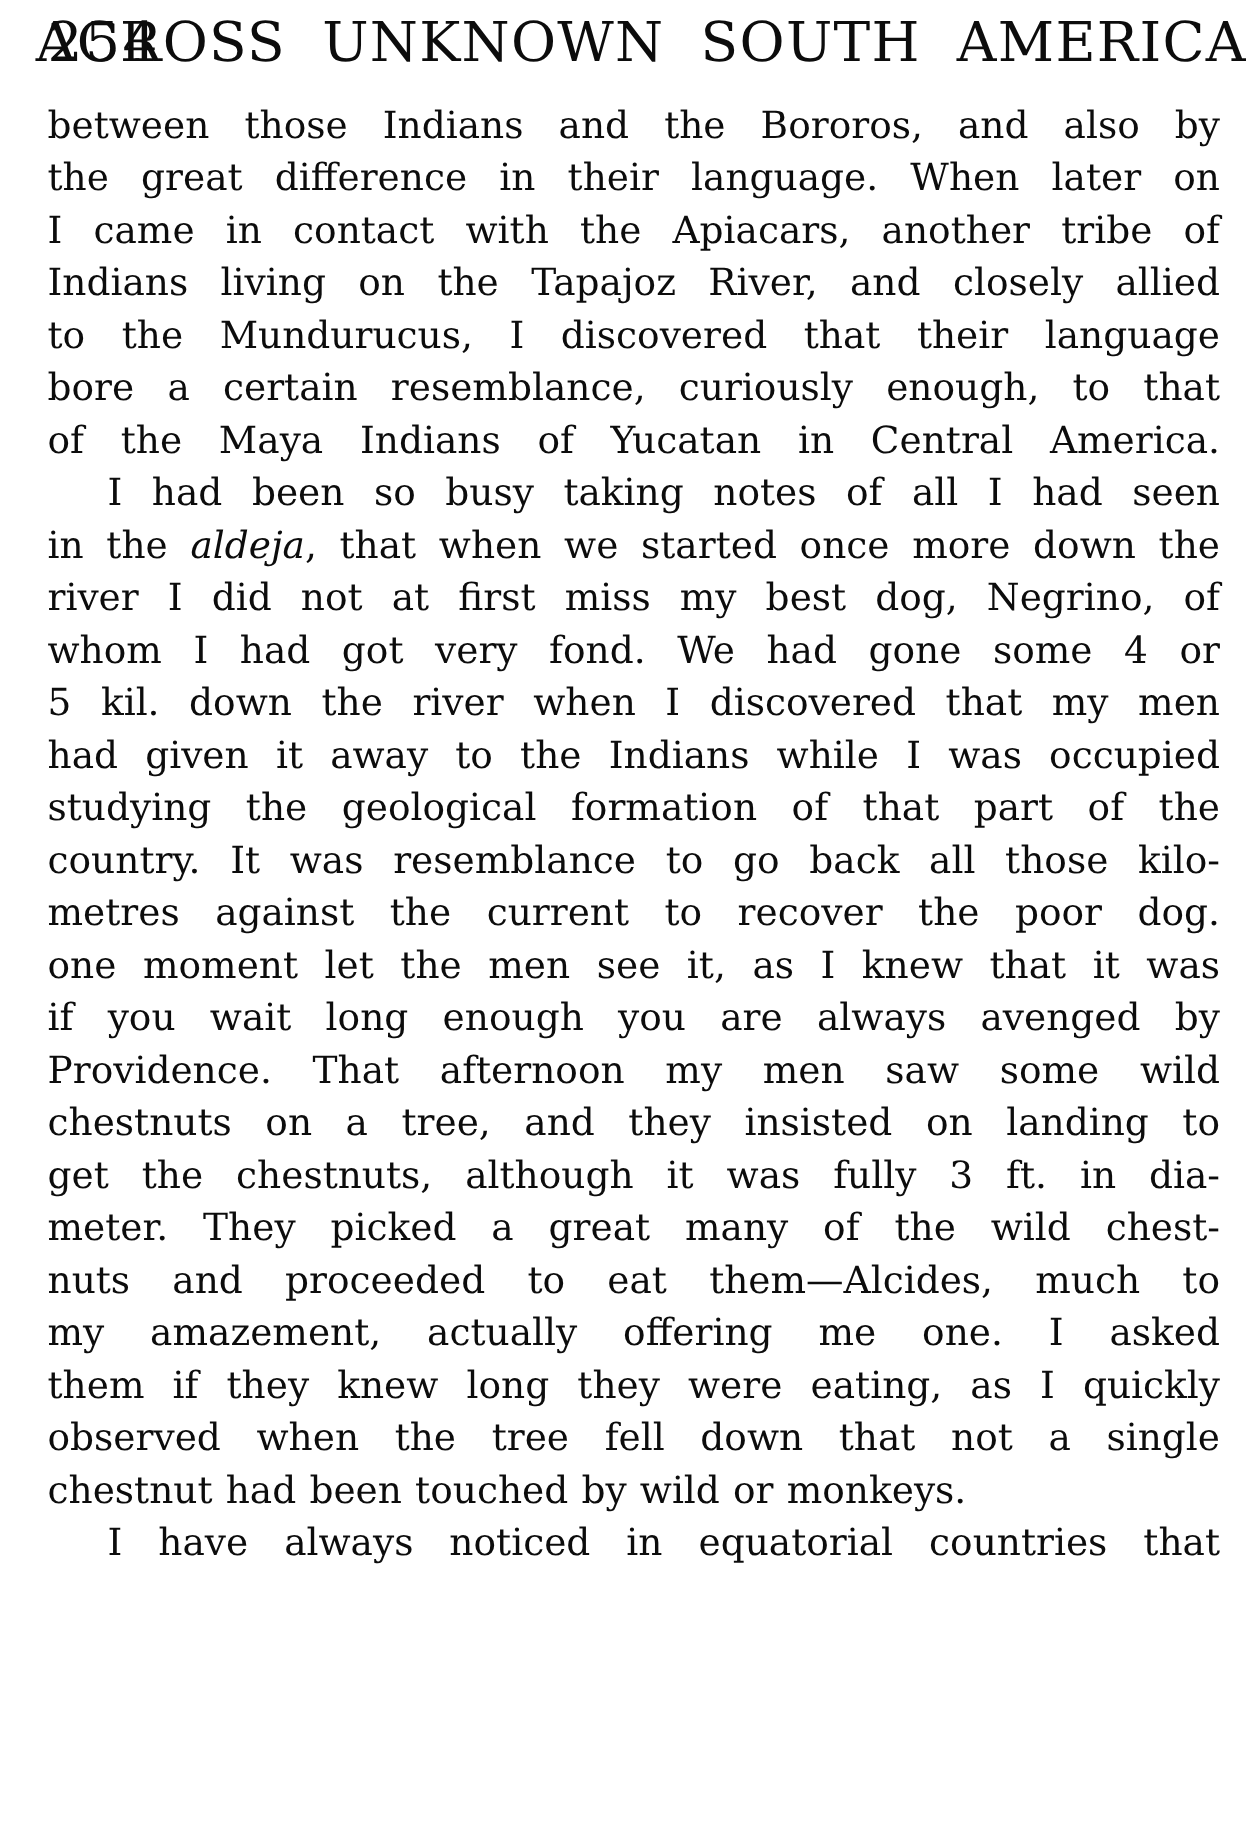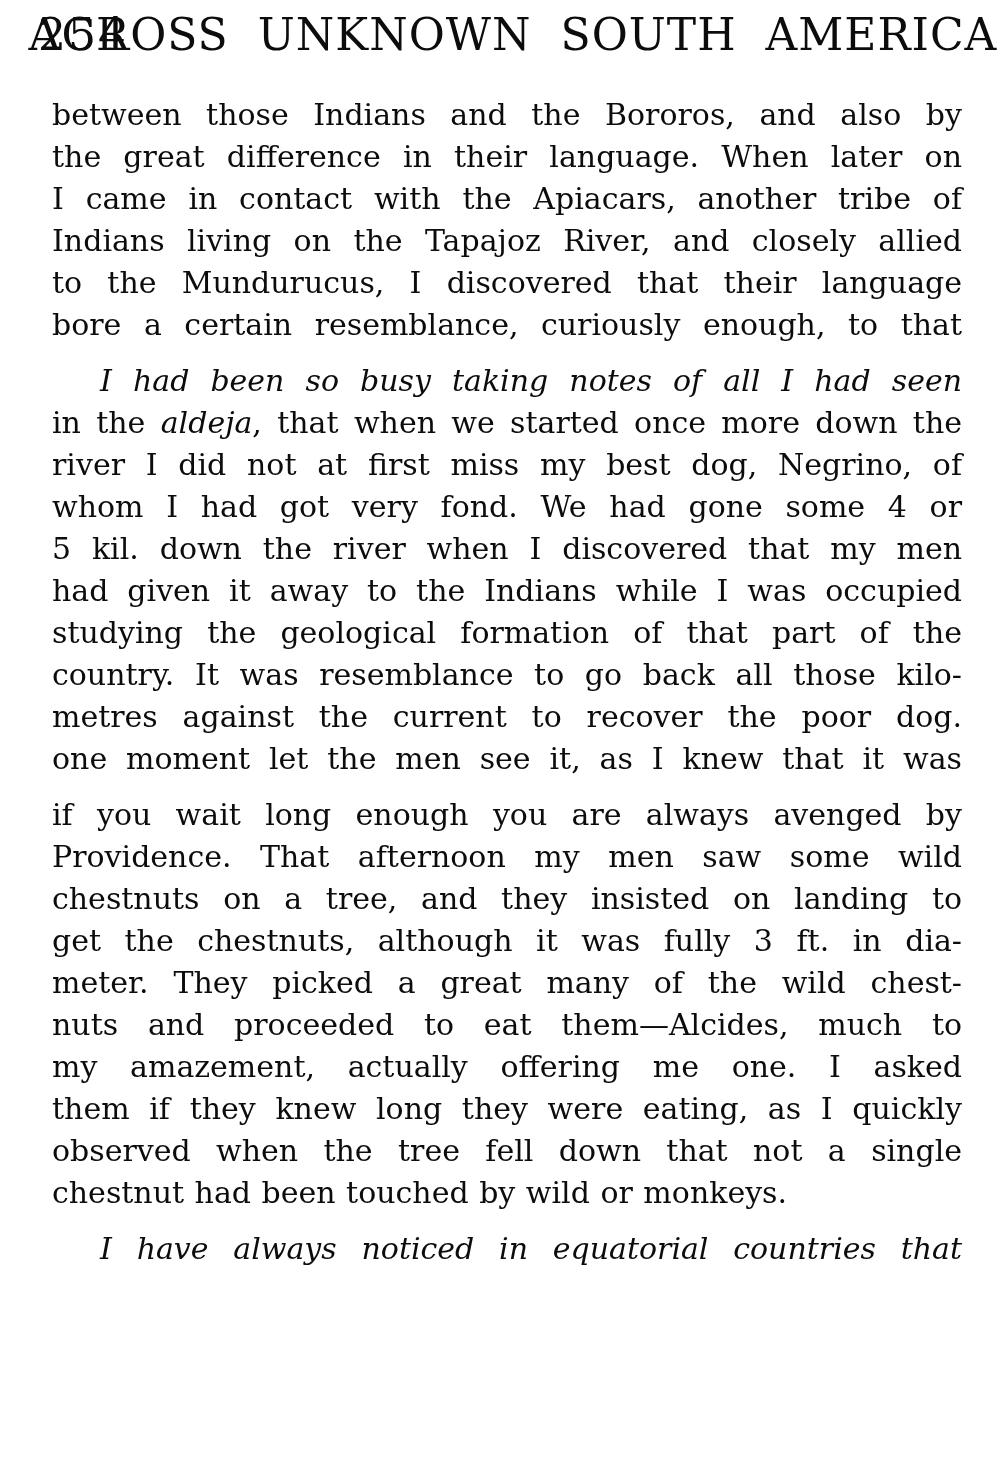--- a/index.html
+++ b/index.html
@@ -37,51 +37,51 @@
   }
   .body-text {
     position: absolute;
     top: 80px;
     left: 38px;
     width: 938px;
     font-size: 30px;
     line-height: 42px;
     word-spacing: 1px;
   }
-  .paragraph { margin: 14px; }
+  .paragraph { margin: 0; }
   .line {
     text-align: justify;
     text-align-last: justify;
   }
   .line.endline {
     text-align-last: left;
   }
   .line.indent {
     text-indent: 48px;
-    font-style: italic;
   }
   .line i { font-style: italic; }
 </style>
 </head>
 <body>
 
 <div class="page">
   <header class="running-head">
     <span class="pagenum">254</span>
     <span class="running-title">ACROSS UNKNOWN SOUTH AMERICA</span>
   </header>
 
   <main class="body-text">
       <div class="paragraph">
         <div class="line">between those Indians and the Bororos, and also by</div>
         <div class="line">the great difference in their language.  When later on</div>
         <div class="line">I came in contact with the Apiacars, another tribe of</div>
         <div class="line">Indians living on the Tapajoz River, and closely allied</div>
         <div class="line">to the Mundurucus, I discovered that their language</div>
         <div class="line">bore a certain resemblance, curiously enough, to that</div>
+        <div class="line">of the Maya Indians of Yucatan in Central America.</div>
       </div>
       <div class="paragraph">
         <div class="line indent">I had been so busy taking notes of all I had seen</div>
         <div class="line">in the <i>aldeja</i>, that when we started once more down the</div>
         <div class="line">river I did not at first miss my best dog, Negrino, of</div>
         <div class="line">whom I had got very fond.  We had gone some 4 or</div>
         <div class="line">5 kil. down the river when I discovered that my men</div>
         <div class="line">had given it away to the Indians while I was occupied</div>
         <div class="line">studying the geological formation of that part of the</div>
         <div class="line">country.  It was resemblance to go back all those kilo-</div>

